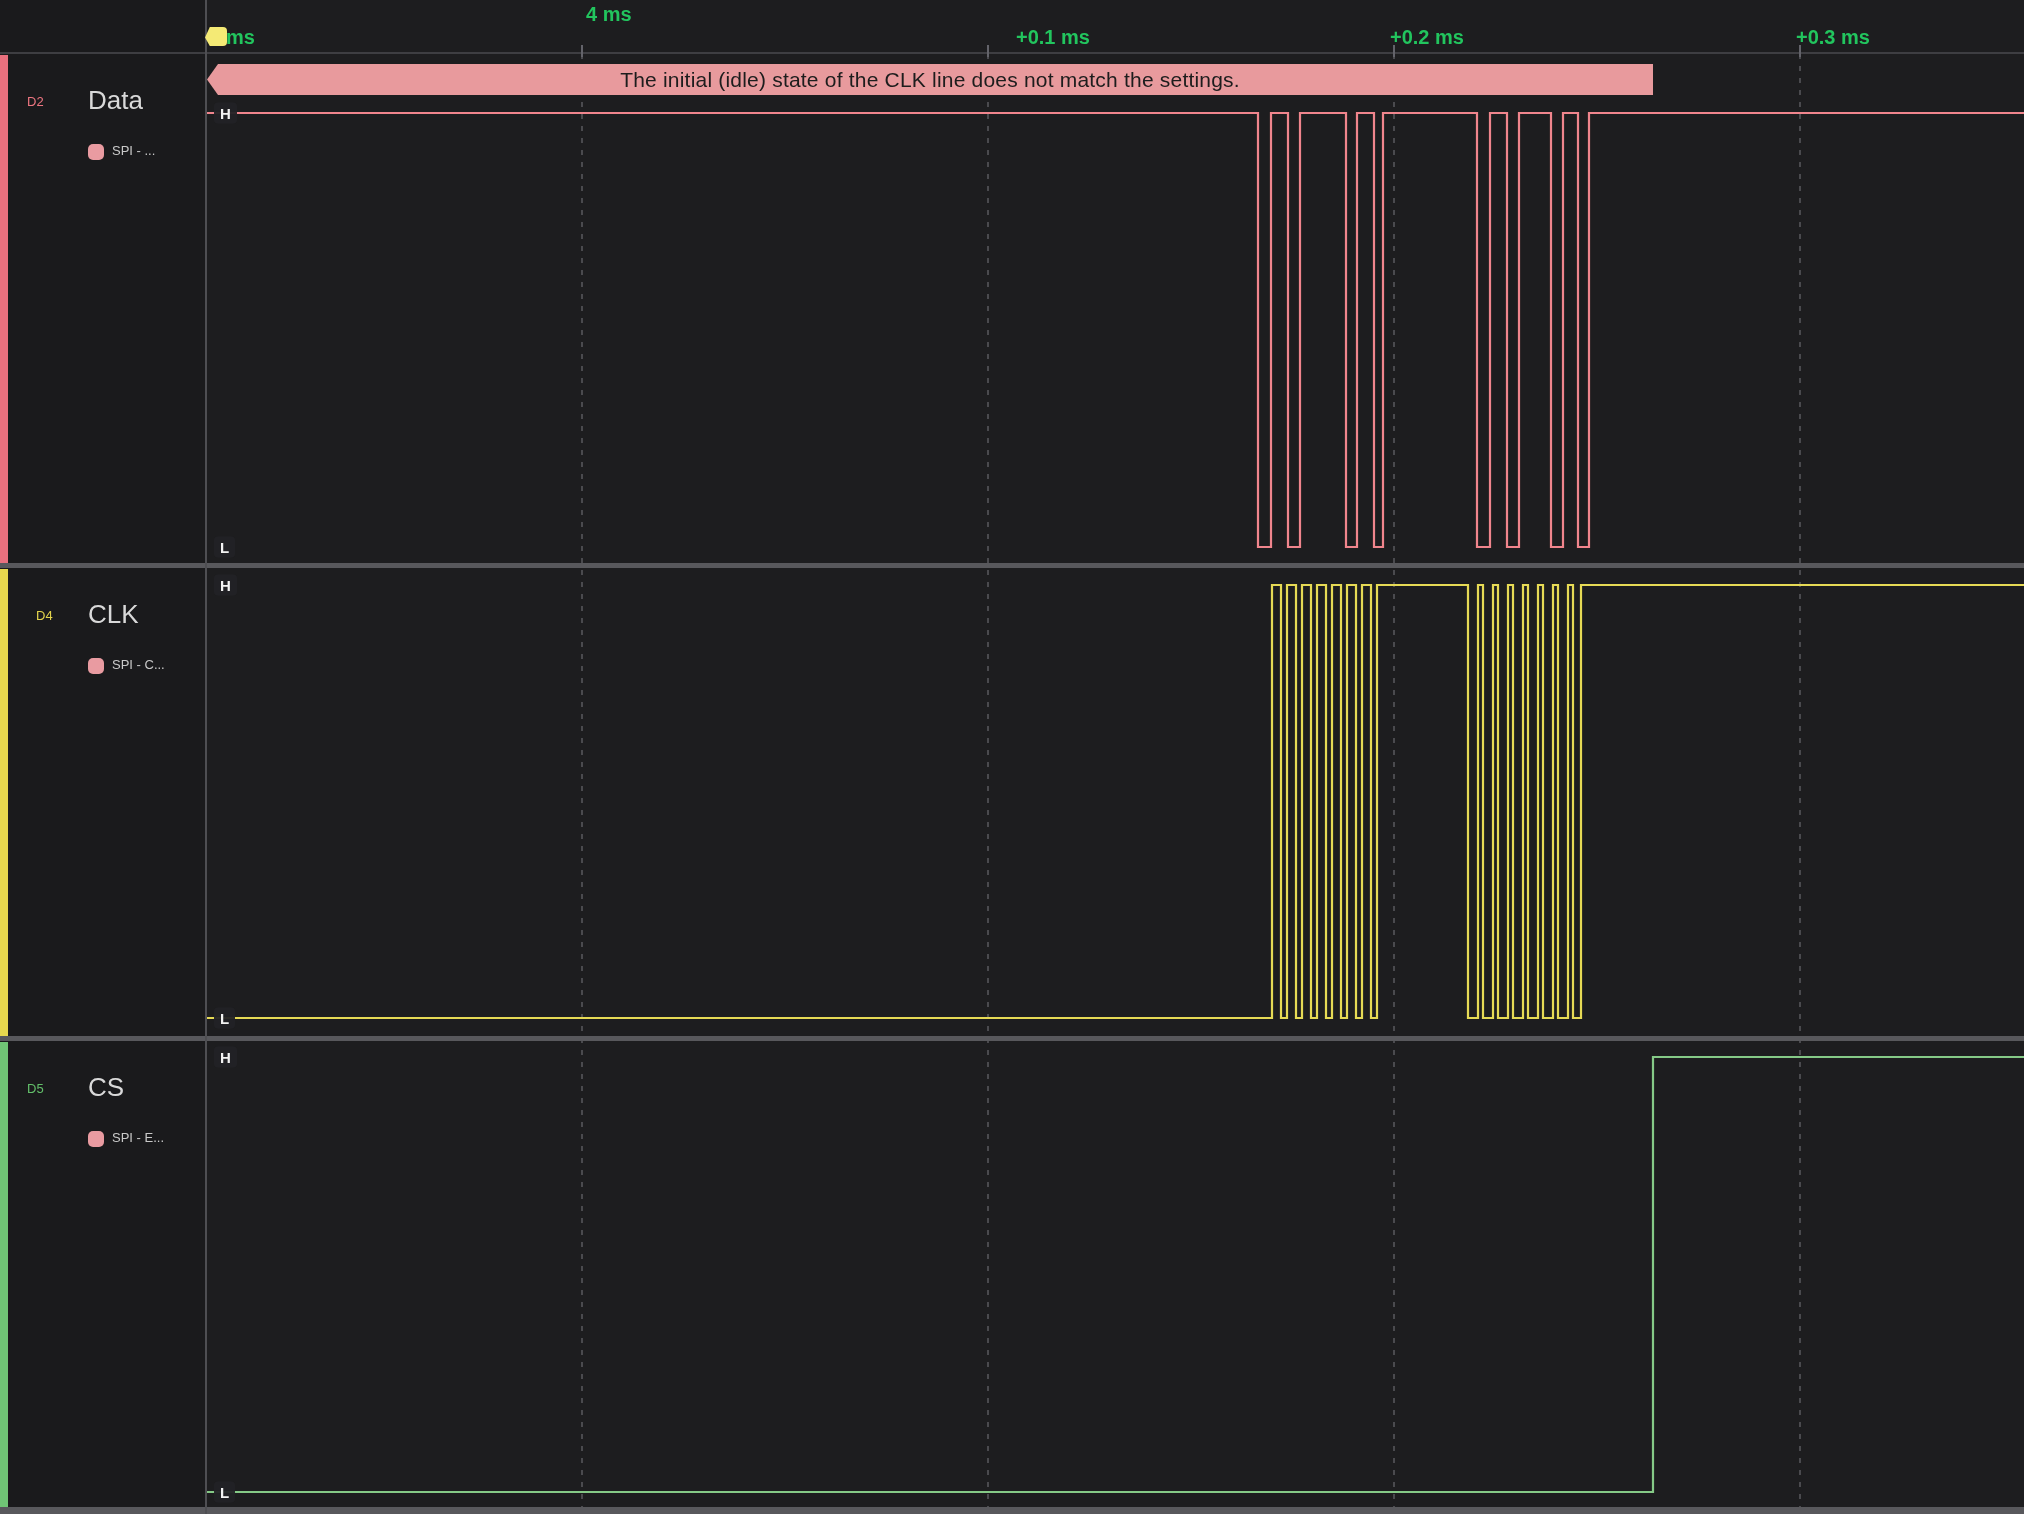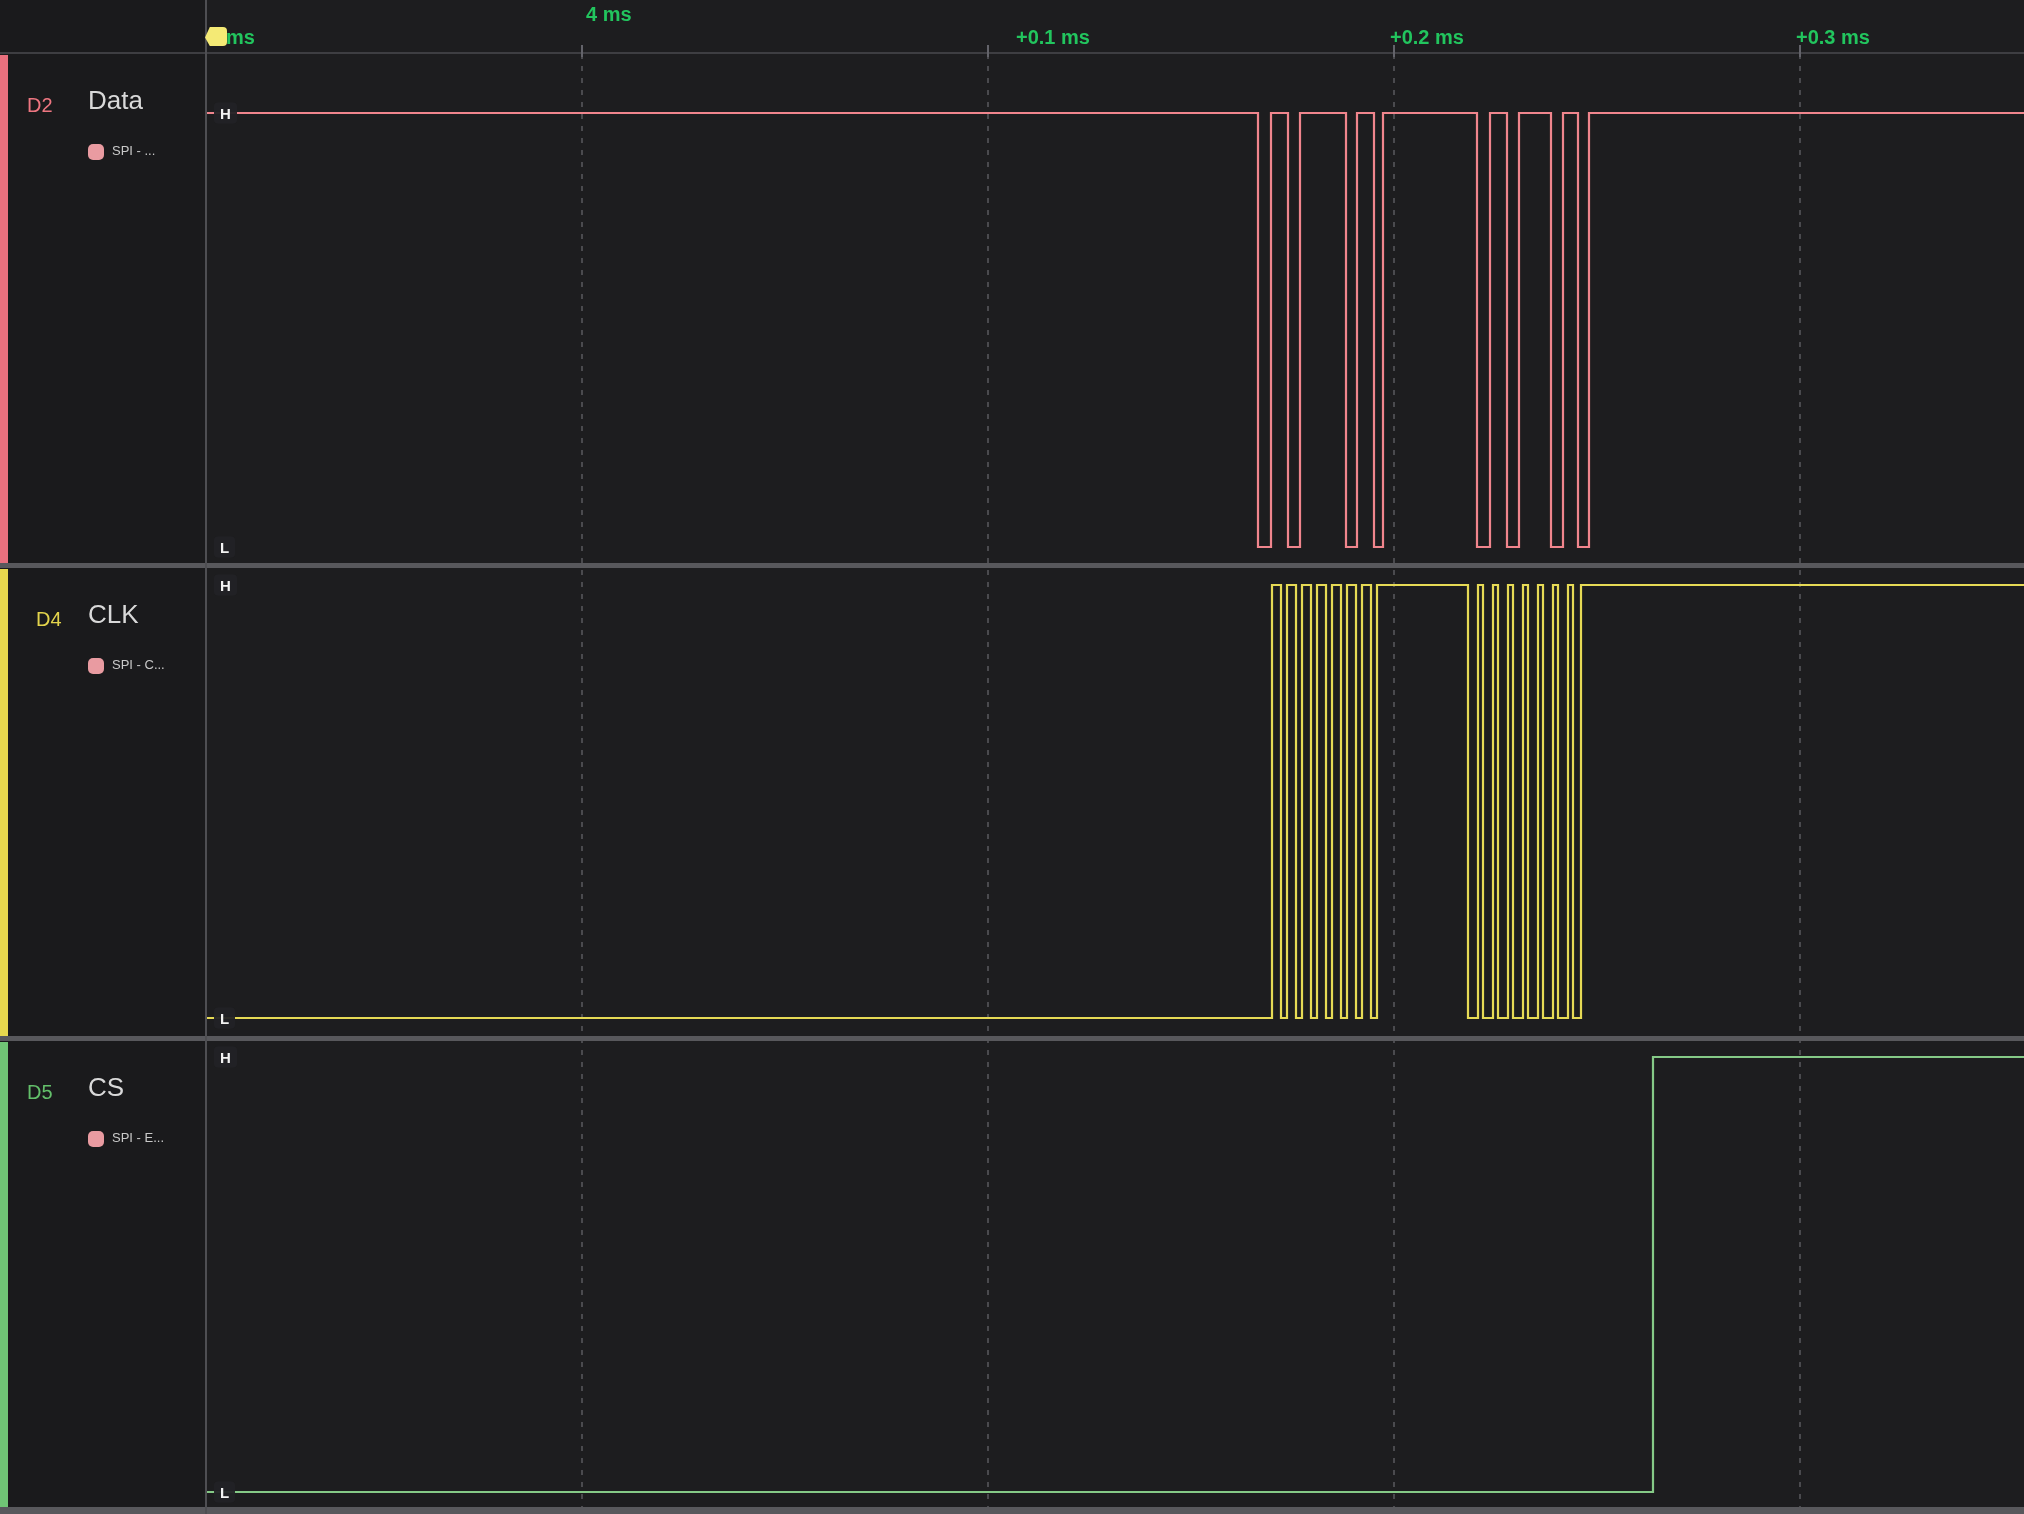--- a/index.html
+++ b/index.html
@@ -72,21 +72,21 @@
     justify-content: center;
     clip-path: polygon(11px 0, 100% 0, 100% 100%, 11px 100%, 0 50%);
   }
   .banner span {
     font-size: 21px;
     letter-spacing: 0.2px;
   }
 
   .strip { position: absolute; left: 0; width: 8px; }
 
-  .ch-id { position: absolute; font-size: 20px; white-space: nowrap; }
+  .ch-id { position: absolute; font-size: 13px; white-space: nowrap; }
   .ch-name { position: absolute; font-size: 26px; color: #d9d9d9; white-space: nowrap; }
   .chip { position: absolute; width: 16px; height: 16px; border-radius: 5px; }
   .ch-analyzer { position: absolute; font-size: 13px; color: #c9c9c9; white-space: nowrap; }
 
   .pill {
     position: absolute;
     transform: translateY(-50%);
     background: rgba(34, 34, 38, 0.95);
     border-radius: 4px;
     padding: 1px 6px;
@@ -103,20 +103,23 @@
 
   <div class="sidebar-bg"></div>
 
   <svg class="grid-svg" id="grid-svg" width="2024" height="1514">
       <line x1="582" x2="582" y1="54" y2="1507" stroke="#4a4a4e" stroke-width="2" stroke-dasharray="5 7"></line>
       <line x1="988" x2="988" y1="54" y2="1507" stroke="#4a4a4e" stroke-width="2" stroke-dasharray="5 7"></line>
       <line x1="1394" x2="1394" y1="54" y2="1507" stroke="#4a4a4e" stroke-width="2" stroke-dasharray="5 7"></line>
       <line x1="1800" x2="1800" y1="54" y2="1507" stroke="#4a4a4e" stroke-width="2" stroke-dasharray="5 7"></line>
     </svg>
 
+  <div class="banner" id="warning-banner" style="left: 207px; top: 64px; width: 1446px; background: rgb(232, 154, 157);">
+    <span style="color: rgb(29, 29, 29);">The initial (idle) state of the CLK line does not match the settings.</span>
+  </div>
 
   <svg class="wave-svg" id="wave-svg" width="2024" height="1514">
       <polyline points="207,113 1258,113 1258,547 1271,547 1271,113 1288,113 1288,547 1300,547 1300,113 1346,113 1346,547 1357,547 1357,113 1374,113 1374,547 1383,547 1383,113 1477,113 1477,547 1490,547 1490,113 1507,113 1507,547 1519,547 1519,113 1551,113 1551,547 1563,547 1563,113 1578,113 1578,547 1589,547 1589,113 2024,113" fill="none" stroke="#f0858d" stroke-width="2.2"></polyline>
       <polyline points="207,1018 1272,1018 1272,585 1281,585 1281,1018 1287,1018 1287,585 1296,585 1296,1018 1302,1018 1302,585 1311,585 1311,1018 1317,1018 1317,585 1326,585 1326,1018 1332,1018 1332,585 1341,585 1341,1018 1347,1018 1347,585 1356,585 1356,1018 1362,1018 1362,585 1371,585 1371,1018 1377,1018 1377,585 1468,585 1468,1018 1478,1018 1478,585 1483,585 1483,1018 1493,1018 1493,585 1498,585 1498,1018 1508,1018 1508,585 1513,585 1513,1018 1523,1018 1523,585 1528,585 1528,1018 1538,1018 1538,585 1543,585 1543,1018 1553,1018 1553,585 1558,585 1558,1018 1568,1018 1568,585 1573,585 1573,1018 1581,1018 1581,585 2024,585" fill="none" stroke="#e6da55" stroke-width="2.2"></polyline>
       <polyline points="207,1492 1653,1492 1653,1057 2024,1057" fill="none" stroke="#85ca87" stroke-width="2.2"></polyline>
     </svg>
 
   <div id="pills">
       <div class="pill" style="left: 214px; top: 113px;">H</div>
       <div class="pill" style="left: 214px; top: 547px;">L</div>

